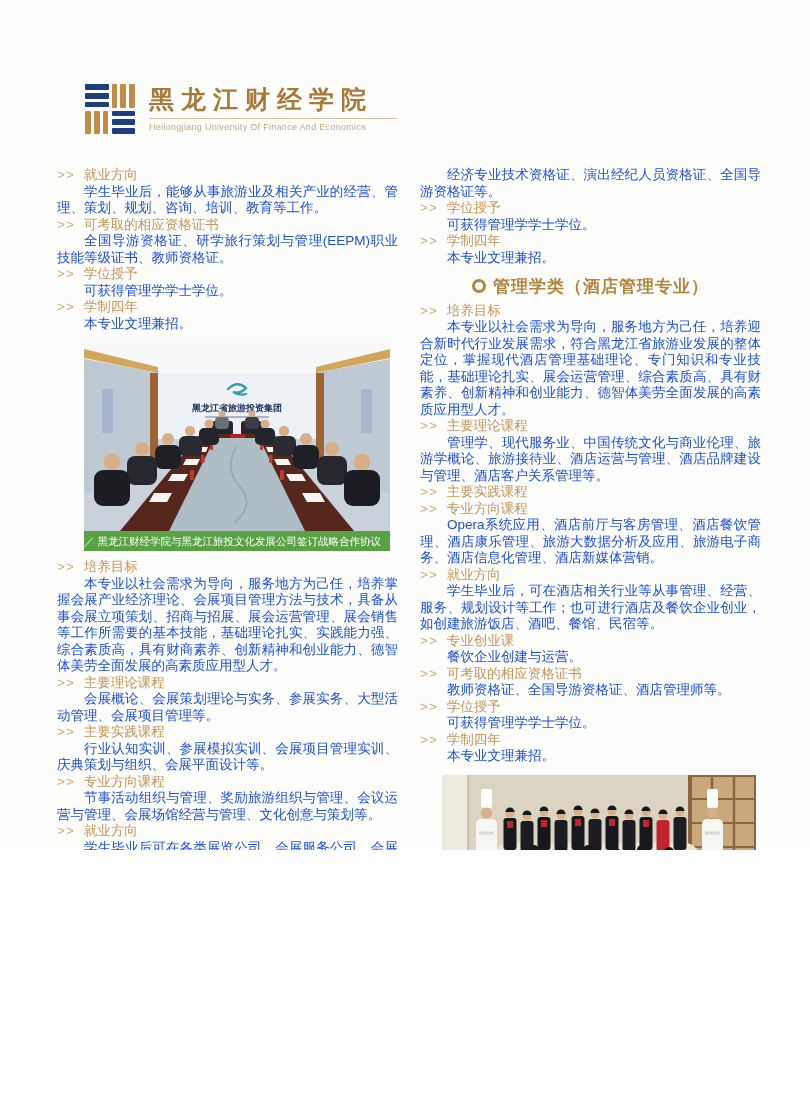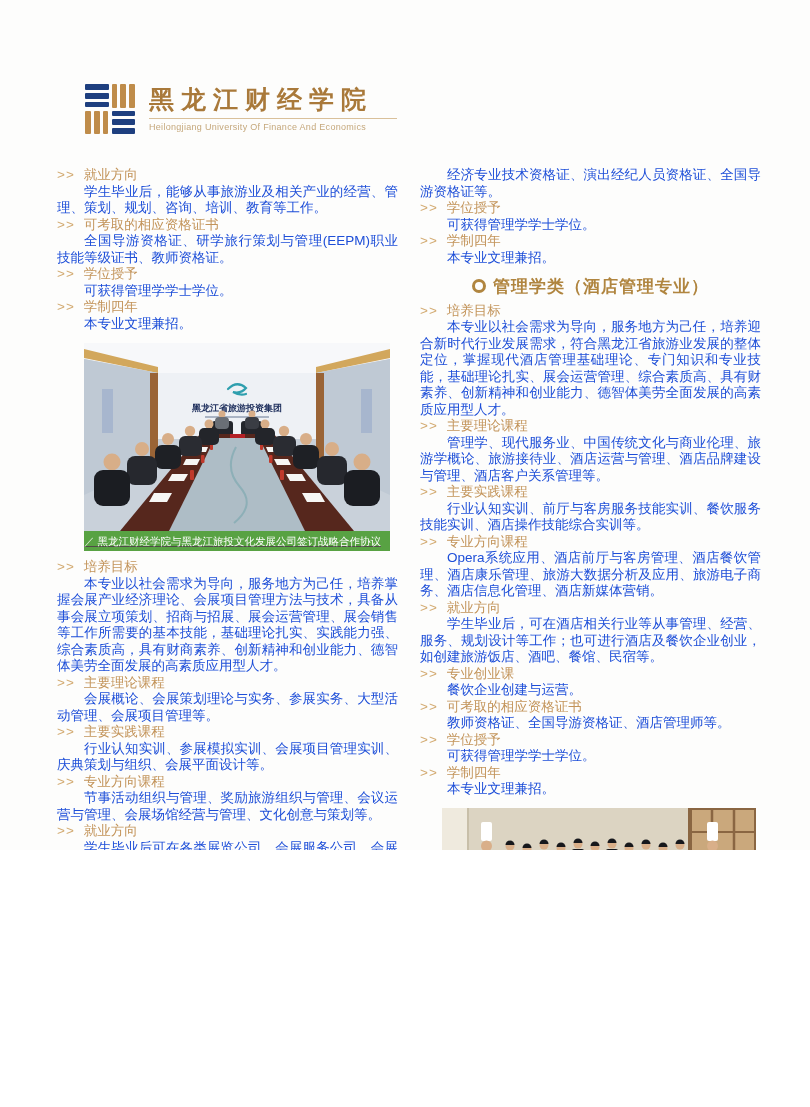--- a/index.html
+++ b/index.html
@@ -31,21 +31,21 @@
   .para{margin:0;text-indent:2em;color:#1d4ed8;}
   .major-heading{
     margin:13px 0 7px;text-align:center;font-family:"Liberation Serif",serif;
     font-weight:bold;font-size:17px;color:#b0853f;letter-spacing:1px;white-space:nowrap;
   }
   .ring-icon{
     display:inline-block;width:8px;height:8px;border:3.5px solid #b0853f;border-radius:50%;
     margin-right:7px;vertical-align:-1px;
   }
   
-  figure.photo{padding:0;text-decoration:underline;}
+  figure.photo{padding:0;}
   .photo-1{width:306px;margin:11px 0 8px 27px;}
   .photo-2{width:314px;margin:10px 0 0 22px;}
   figure.photo svg{display:block;}
   .photo-caption{
     background:#58a243;color:#ffffff;text-align:left;
     font-size:10.5px;line-height:20px;height:20px;white-space:nowrap;overflow:hidden;
   }
   .photo-2 .photo-caption{font-size:11px;line-height:22px;height:22px;}
   
   .page-number{position:absolute;left:88px;top:1031px;font-size:15px;font-weight:bold;color:#404040;}
@@ -208,21 +208,20 @@
       <div class="sec-label"><span class="arrows">&gt;&gt;</span><span class="label-text">学位授予</span></div>
       <p class="para">可获得管理学学士学位。</p>
       <div class="sec-label"><span class="arrows">&gt;&gt;</span><span class="label-text">学制四年</span></div>
       <p class="para">本专业文理兼招。</p>
       <div class="major-heading"><span class="ring-icon"></span><span class="heading-text">管理学类（酒店管理专业）</span></div>
       <div class="sec-label"><span class="arrows">&gt;&gt;</span><span class="label-text">培养目标</span></div>
       <p class="para">本专业以社会需求为导向，服务地方为己任，培养迎合新时代行业发展需求，符合黑龙江省旅游业发展的整体定位，掌握现代酒店管理基础理论、专门知识和专业技能，基础理论扎实、展会运营管理、综合素质高、具有财素养、创新精神和创业能力、德智体美劳全面发展的高素质应用型人才。</p>
       <div class="sec-label"><span class="arrows">&gt;&gt;</span><span class="label-text">主要理论课程</span></div>
       <p class="para">管理学、现代服务业、中国传统文化与商业伦理、旅游学概论、旅游接待业、酒店运营与管理、酒店品牌建设与管理、酒店客户关系管理等。</p>
       <div class="sec-label"><span class="arrows">&gt;&gt;</span><span class="label-text">主要实践课程</span></div>
-      <p class="para">行业认知实训、前厅与客房服务技能实训、餐饮服务技能实训、酒店操作技能综合实训等。</p>
       <div class="sec-label"><span class="arrows">&gt;&gt;</span><span class="label-text">专业方向课程</span></div>
       <p class="para">Opera系统应用、酒店前厅与客房管理、酒店餐饮管理、酒店康乐管理、旅游大数据分析及应用、旅游电子商务、酒店信息化管理、酒店新媒体营销。</p>
       <div class="sec-label"><span class="arrows">&gt;&gt;</span><span class="label-text">就业方向</span></div>
       <p class="para">学生毕业后，可在酒店相关行业等从事管理、经营、服务、规划设计等工作；也可进行酒店及餐饮企业创业，如创建旅游饭店、酒吧、餐馆、民宿等。</p>
       <div class="sec-label"><span class="arrows">&gt;&gt;</span><span class="label-text">专业创业课</span></div>
       <p class="para">餐饮企业创建与运营。</p>
       <div class="sec-label"><span class="arrows">&gt;&gt;</span><span class="label-text">可考取的相应资格证书</span></div>
       <p class="para">教师资格证、全国导游资格证、酒店管理师等。</p>
       <div class="sec-label"><span class="arrows">&gt;&gt;</span><span class="label-text">学位授予</span></div>
       <p class="para">可获得管理学学士学位。</p>

